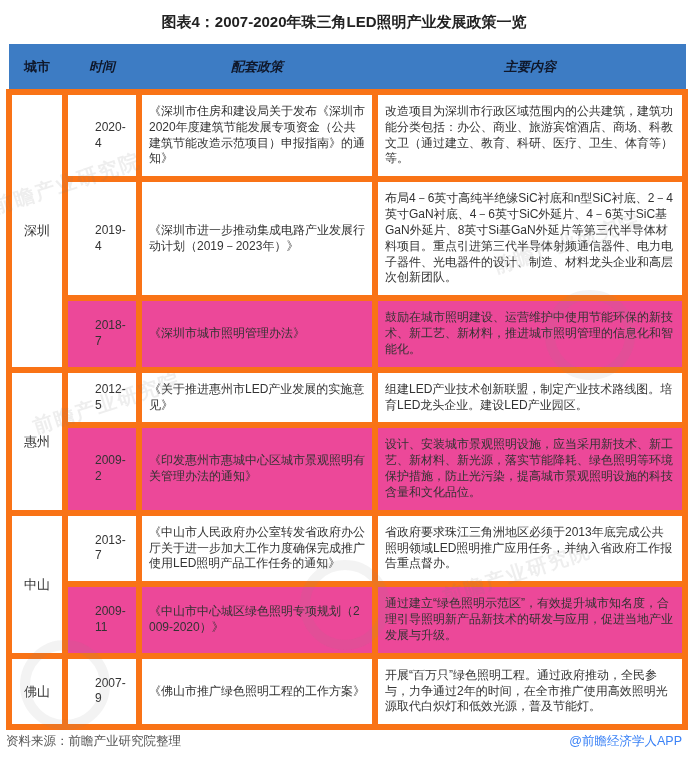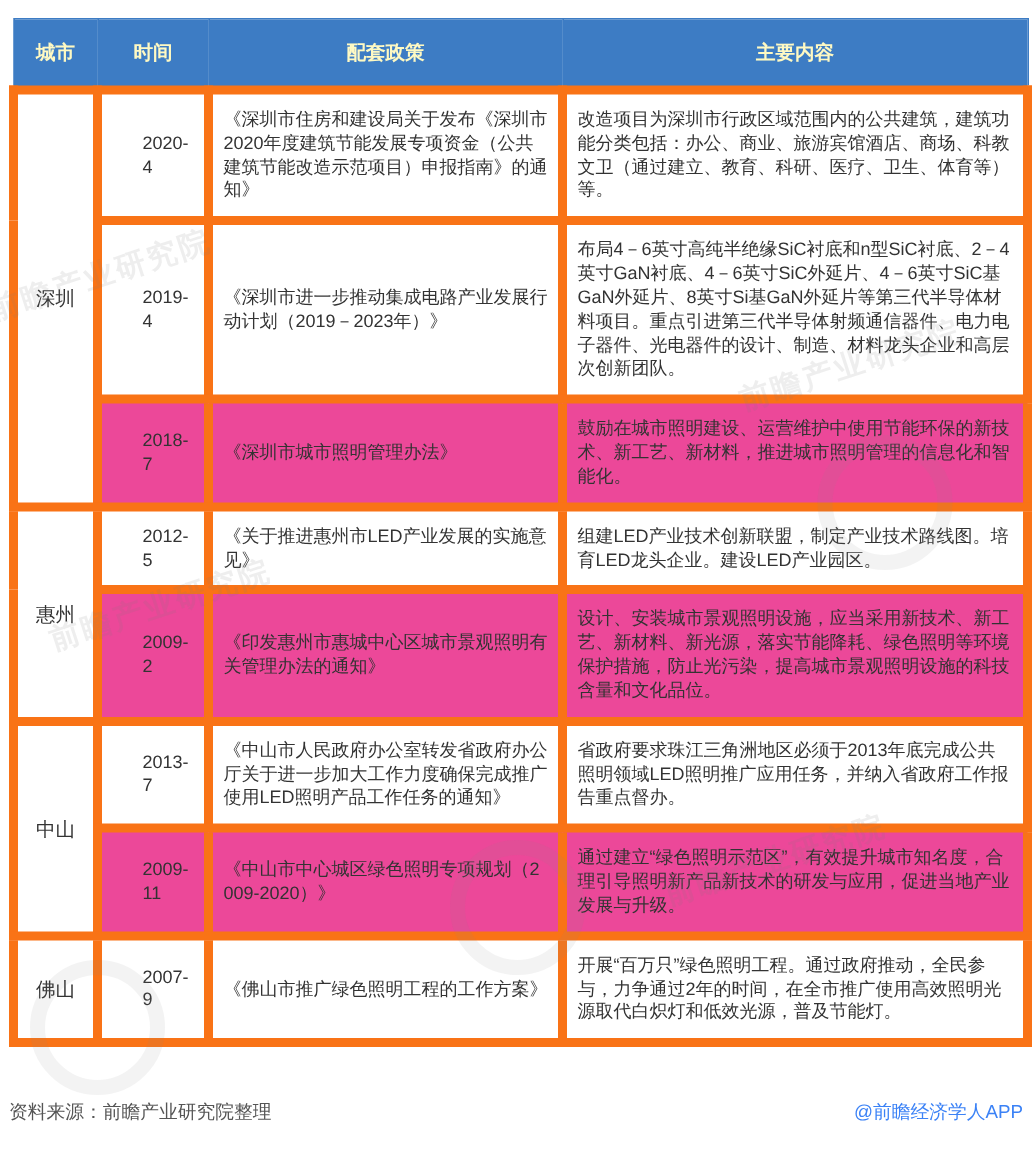--- a/index.html
+++ b/index.html
@@ -23,28 +23,28 @@
     margin:12px 6px 0 6px;
     border-collapse:collapse;
     table-layout:fixed;
   }
   col.c-city{width:56px;}
   col.c-time{width:74px;}
   col.c-policy{width:236px;}
   col.c-content{width:310px;}
   th{
     background:#3d7cc4;
-    color:#fef9c3;
+    color:#0f172a;
     font-size:13px;
     font-weight:bold;
     text-align:center;
     padding:13px 4px;
     border:1px solid #3d7cc4;
   }
-  th + th{border-left:1px solid rgba(255,255,255,.45);}
+  th + th{border-left:1px solid rgba(255,255,255,.45);font-style:italic;}
   td{
     font-size:12px;
     line-height:1.32;
     color:#333;
     border:6px solid #f97316;
     vertical-align:middle;
     background:#fff;
     padding:9px 7px;
     word-break:break-all;
   }
@@ -94,20 +94,21 @@
 <div class="page">
 
   <div class="wm" style="left:-10px;top:170px;">前瞻产业研究院</div>
   <div class="wm" style="left:30px;top:390px;">前瞻产业研究院</div>
   <div class="wm" style="left:490px;top:230px;">前瞻产业研究院</div>
   <div class="wm" style="left:440px;top:560px;">前瞻产业研究院</div>
   <div class="wm-logo" style="left:20px;top:640px;"></div>
   <div class="wm-logo" style="left:545px;top:290px;"></div>
   <div class="wm-logo" style="left:300px;top:560px;"></div>
 
+  <div class="title">图表4：2007-2020年珠三角LED照明产业发展政策一览</div>
 
   <table class="policy-table">
     <colgroup>
       <col class="c-city">
         <col class="c-time">
         <col class="c-policy">
         <col class="c-content">
     </colgroup>
     <thead>
       <tr>

